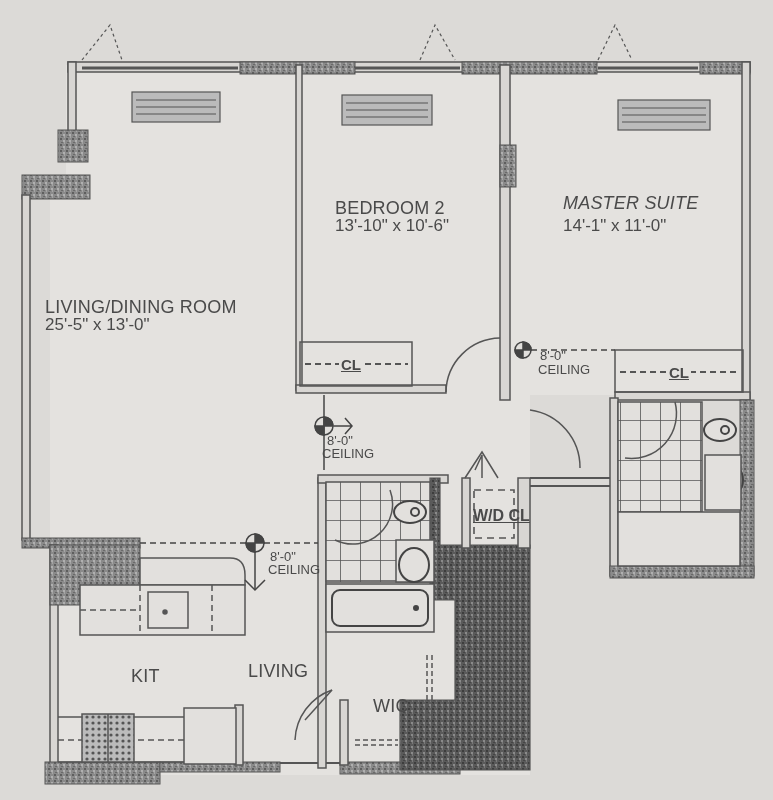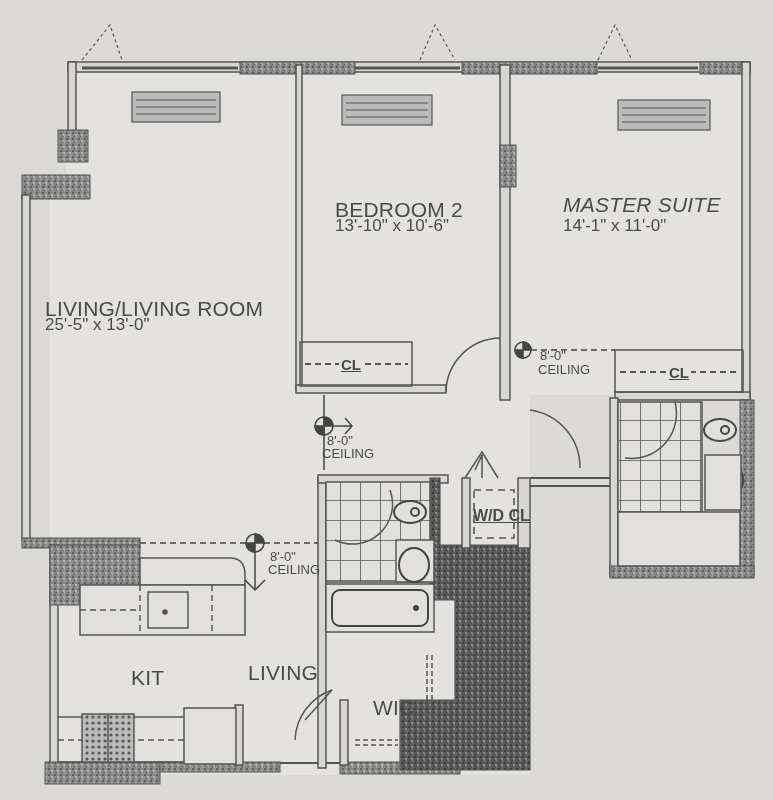--- a/index.html
+++ b/index.html
@@ -10,21 +10,21 @@
       position: relative;
     }
     #plan { position: absolute; left: 0; top: 0; width: 773px; height: 800px; }
     .label {
       position: absolute;
       font-family: "Liberation Sans", sans-serif;
       color: #4a4a4a;
       line-height: 1;
       white-space: nowrap;
     }
-    .room-name { font-size: 21px; letter-spacing: 0.2px; }
+    .room-name { font-size: 18px; letter-spacing: 0.2px; }
     .room-dim { font-size: 17px; }
     .small { font-size: 13px; text-decoration: underline; }
     .ceil { font-size: 13px; line-height: 13px; }
   </style>
 </head>
 <body>
 
 <svg id="plan" viewBox="0 0 773 800" xmlns="http://www.w3.org/2000/svg">
   <defs>
     <pattern id="speckle" width="6" height="6" patternUnits="userSpaceOnUse">
@@ -231,21 +231,21 @@
     <circle cx="255" cy="543" r="9" fill="#e2e0dd"></circle>
     <path d="M255 543 L255 534 A9 9 0 0 1 264 543 Z" fill="#444"></path>
     <path d="M255 543 L255 552 A9 9 0 0 1 246 543 Z" fill="#444"></path>
     <line x1="140" y1="543" x2="246" y2="543" stroke-dasharray="6,4"></line>
     <line x1="264" y1="543" x2="318" y2="543" stroke-dasharray="6,4"></line>
     <line x1="255" y1="552" x2="255" y2="590"></line>
     <path d="M245 580 L255 590 L265 580" fill="none"></path>
   </g>
 </svg>
 
-<div class="label room-name" style="left:45px;top:298px;">LIVING/LIVING ROOM</div>
+<div class="label room-name" style="left:45px;top:298px;">LIVING/DINING ROOM</div>
 <div class="label room-dim" style="left:45px;top:316px;">25'-5" x 13'-0"</div>
 
 <div class="label room-name" style="left:335px;top:199px;">BEDROOM 2</div>
 <div class="label room-dim" style="left:335px;top:217px;">13'-10" x 10'-6"</div>
 
 <div class="label room-name" style="left:563px;top:194px;font-style:italic;">MASTER SUITE</div>
 <div class="label room-dim" style="left:563px;top:217px;">14'-1" x 11'-0"</div>
 
 <div class="label room-name" style="left:131px;top:667px;">KIT</div>
 <div class="label room-name" style="left:248px;top:662px;">LIVING</div>

